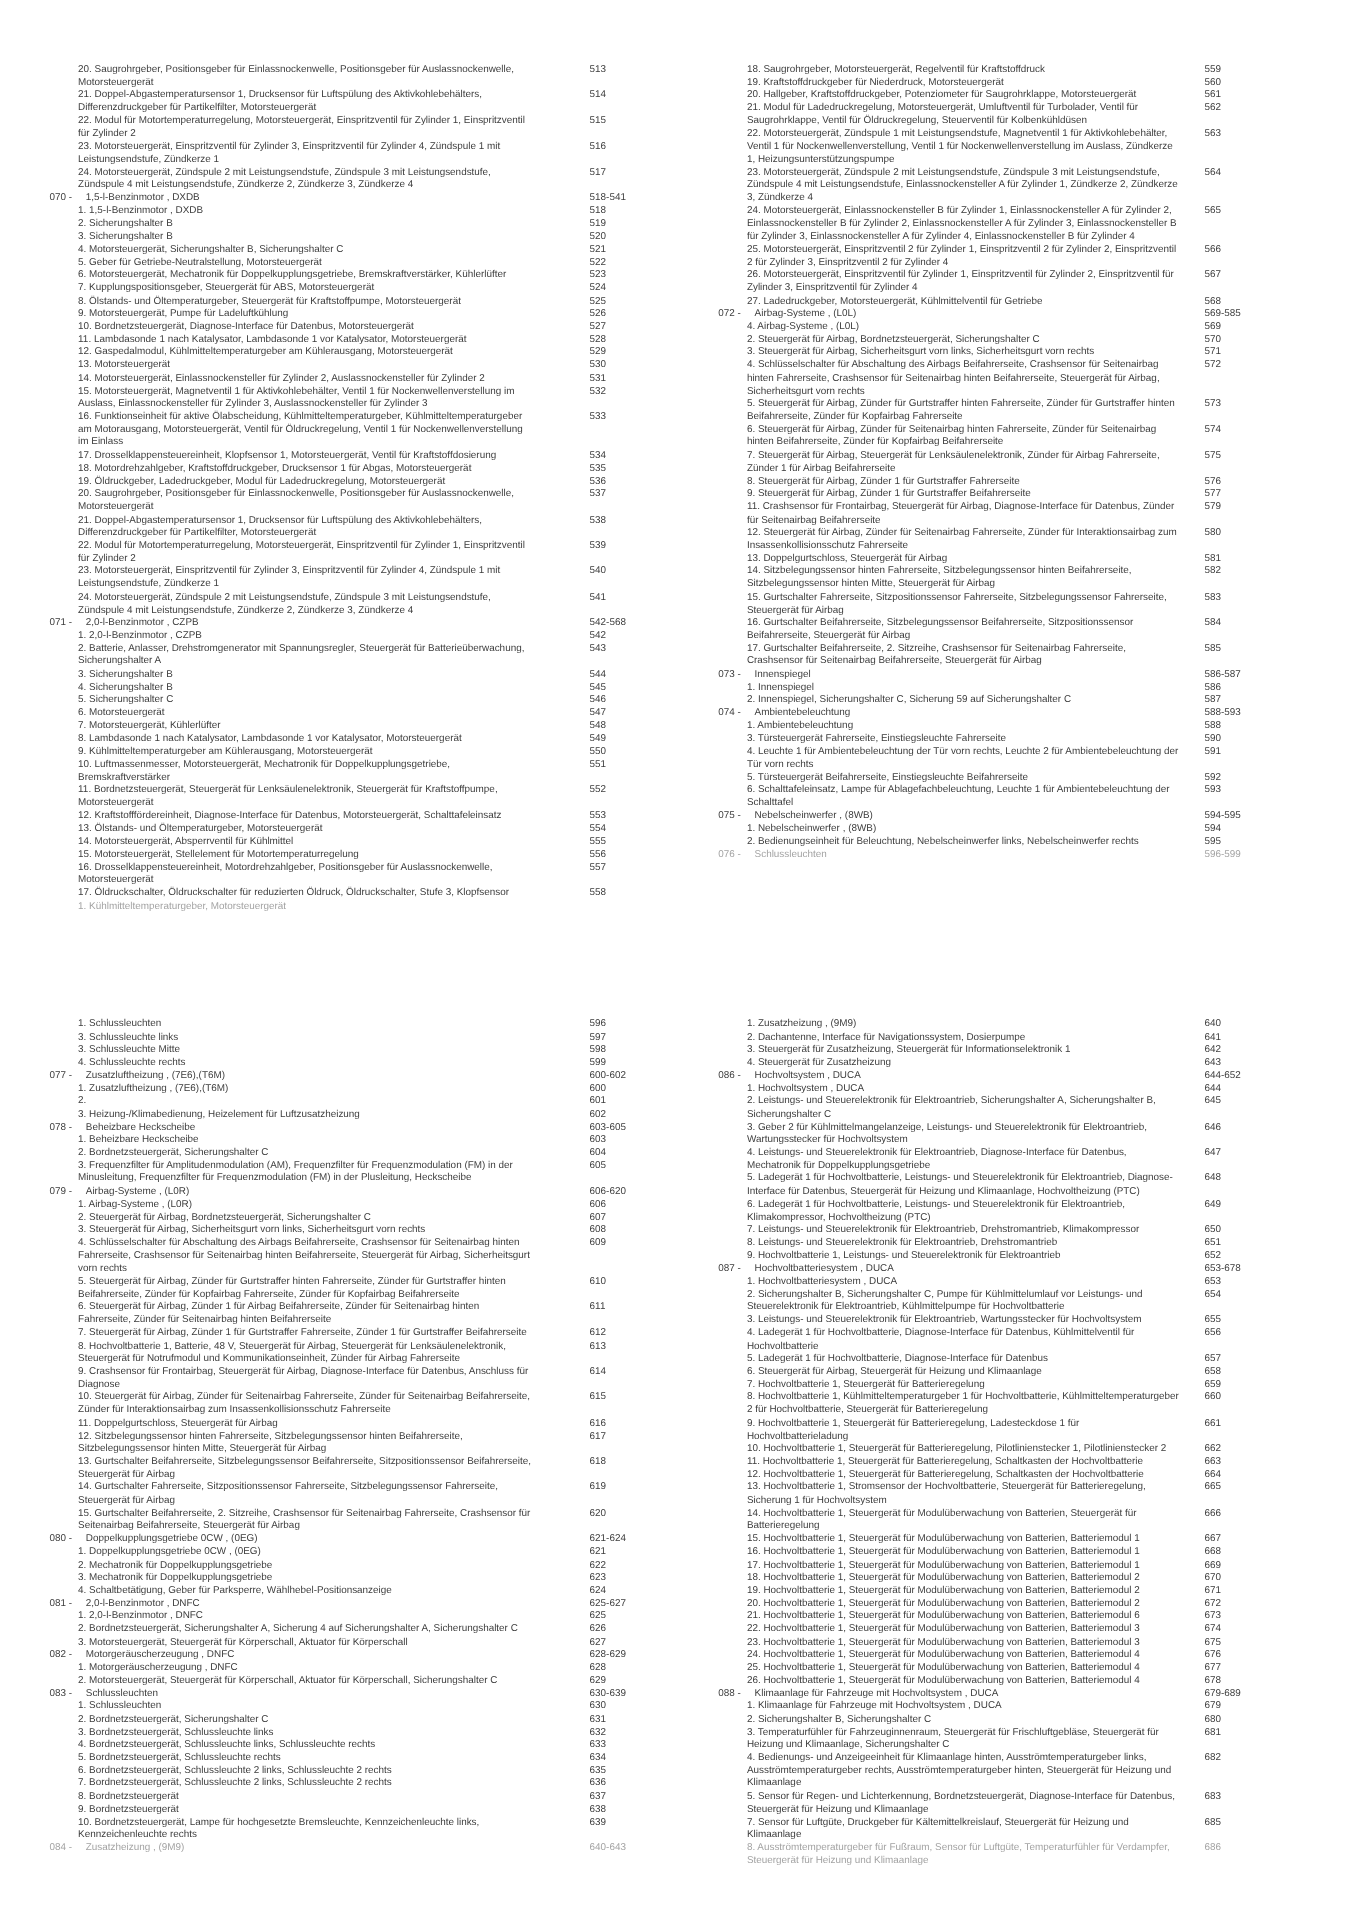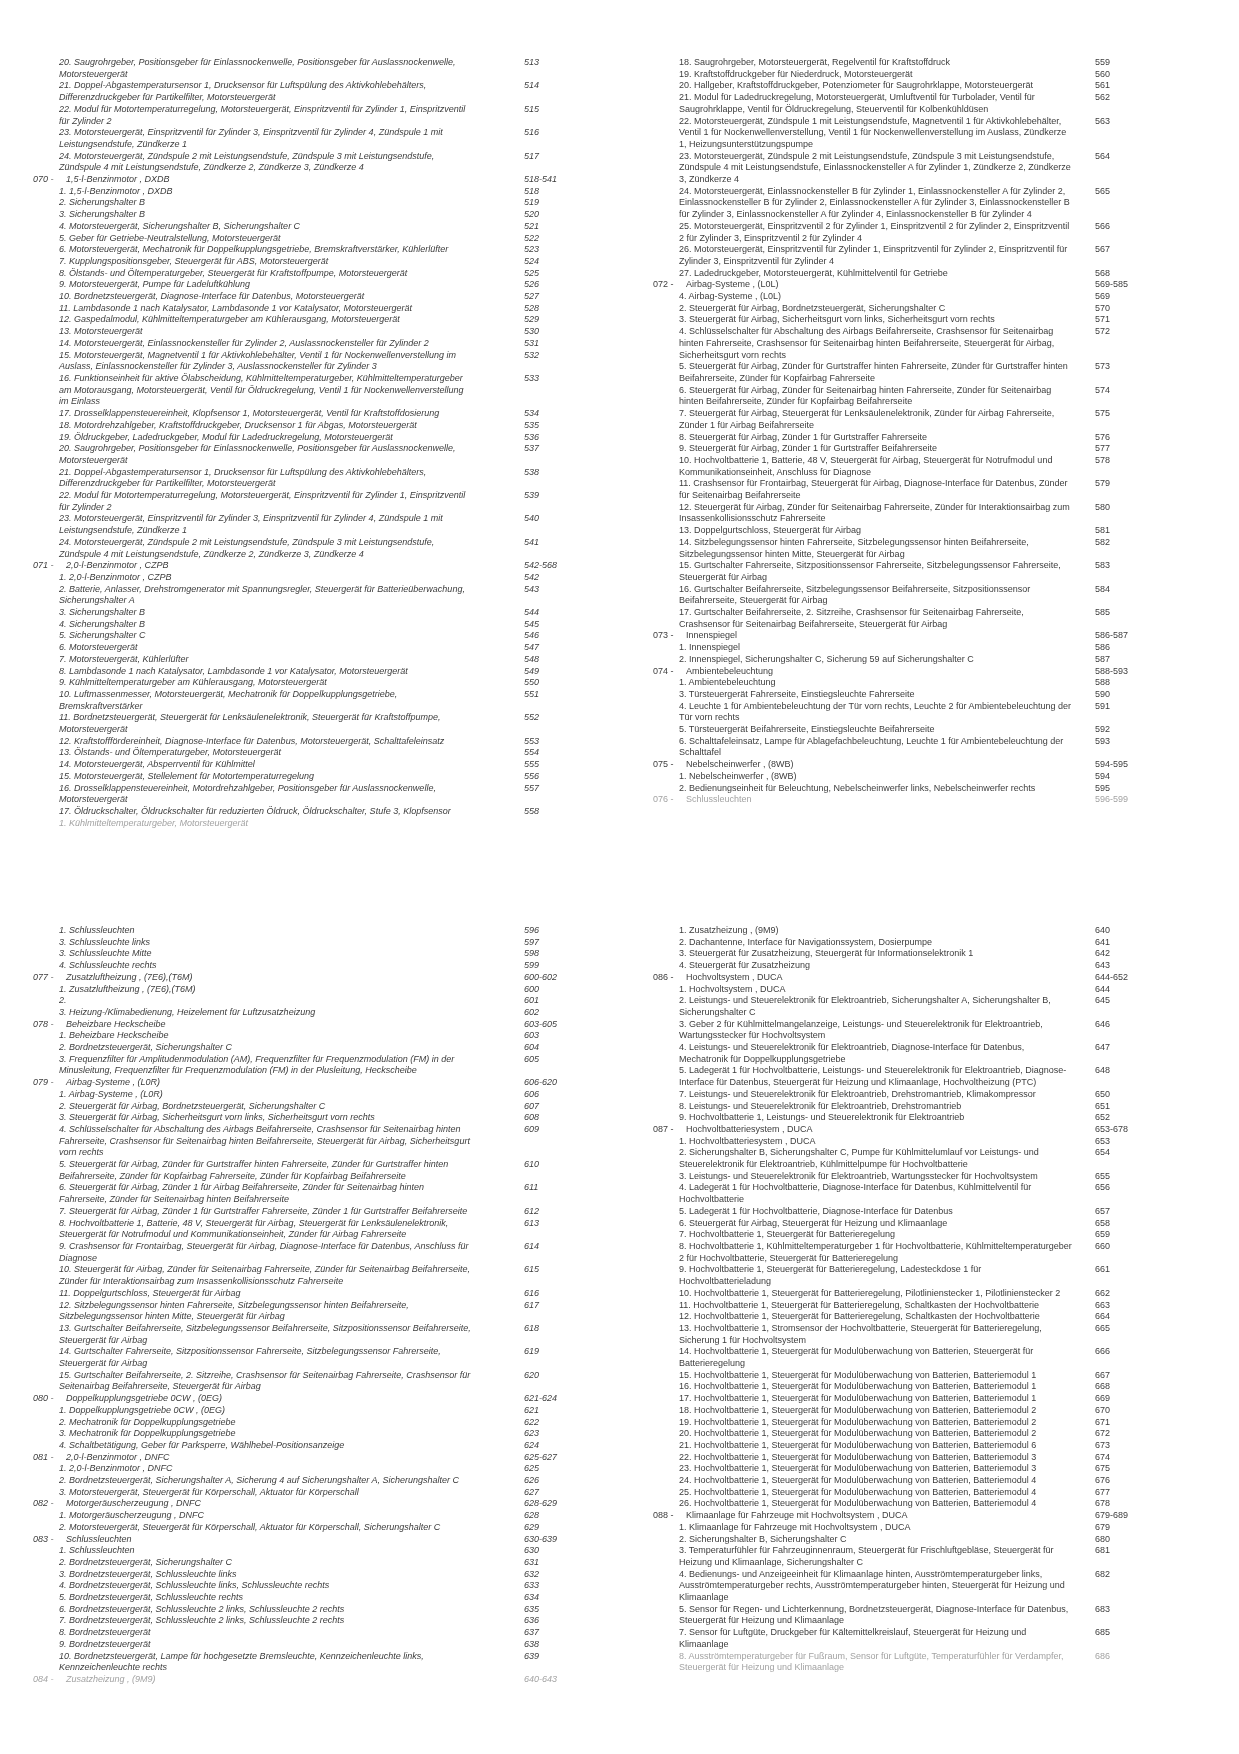--- a/index.html
+++ b/index.html
@@ -6,21 +6,21 @@
   body{
     width:1239px;height:1754px;position:relative;overflow:hidden;
     background:#ffffff;
     font-family:"Liberation Sans","DejaVu Sans",sans-serif;
     color:#3d3d3d;
   }
   .page{position:absolute;left:33px;}
   #page-1{top:57px;}
   #page-2{top:925px;}
   .col{position:absolute;top:0;}
-  .col-left{left:0;width:585px;font-style:italic;}
+  .col-left{left:12px;width:585px;}
   .col-right{left:620px;width:586px;}
   .row{display:flex;align-items:flex-start;font-size:9px;line-height:11.7px;}
   .txt{flex:0 0 440px;}
   .col-right .txt{flex:0 0 420px;}
   .item .txt{padding-left:26px;box-sizing:border-box;}
   .pg{flex:0 0 60px;white-space:nowrap;}
   .col-left .pg{margin-left:51px;}
   .col-right .pg{margin-left:22px;}
   .chnum{display:inline-block;width:33px;}
   .faded{color:#a3a3a3;}
@@ -302,24 +302,20 @@
   </div>
       <div class="row item">
     <div class="txt">8. Steuergerät für Airbag, Zünder 1 für Gurtstraffer Fahrerseite</div>
     <div class="pg">576</div>
   </div>
       <div class="row item">
     <div class="txt">9. Steuergerät für Airbag, Zünder 1 für Gurtstraffer Beifahrerseite</div>
     <div class="pg">577</div>
   </div>
       <div class="row item">
-    <div class="txt">10. Hochvoltbatterie 1, Batterie, 48 V, Steuergerät für Airbag, Steuergerät für Notrufmodul und Kommunikationseinheit, Anschluss für Diagnose</div>
-    <div class="pg">578</div>
-  </div>
-      <div class="row item">
     <div class="txt">11. Crashsensor für Frontairbag, Steuergerät für Airbag, Diagnose-Interface für Datenbus, Zünder für Seitenairbag Beifahrerseite</div>
     <div class="pg">579</div>
   </div>
       <div class="row item">
     <div class="txt">12. Steuergerät für Airbag, Zünder für Seitenairbag Fahrerseite, Zünder für Interaktionsairbag zum Insassenkollisionsschutz Fahrerseite</div>
     <div class="pg">580</div>
   </div>
       <div class="row item">
     <div class="txt">13. Doppelgurtschloss, Steuergerät für Airbag</div>
     <div class="pg">581</div>
@@ -641,20 +637,24 @@
   </div>
       <div class="row item">
     <div class="txt">4. Leistungs- und Steuerelektronik für Elektroantrieb, Diagnose-Interface für Datenbus, Mechatronik für Doppelkupplungsgetriebe</div>
     <div class="pg">647</div>
   </div>
       <div class="row item">
     <div class="txt">5. Ladegerät 1 für Hochvoltbatterie, Leistungs- und Steuerelektronik für Elektroantrieb, Diagnose-Interface für Datenbus, Steuergerät für Heizung und Klimaanlage, Hochvoltheizung (PTC)</div>
     <div class="pg">648</div>
   </div>
       <div class="row item">
+    <div class="txt">6. Ladegerät 1 für Hochvoltbatterie, Leistungs- und Steuerelektronik für Elektroantrieb, Klimakompressor, Hochvoltheizung (PTC)</div>
+    <div class="pg">649</div>
+  </div>
+      <div class="row item">
     <div class="txt">7. Leistungs- und Steuerelektronik für Elektroantrieb, Drehstromantrieb, Klimakompressor</div>
     <div class="pg">650</div>
   </div>
       <div class="row item">
     <div class="txt">8. Leistungs- und Steuerelektronik für Elektroantrieb, Drehstromantrieb</div>
     <div class="pg">651</div>
   </div>
       <div class="row item">
     <div class="txt">9. Hochvoltbatterie 1, Leistungs- und Steuerelektronik für Elektroantrieb</div>
     <div class="pg">652</div>

